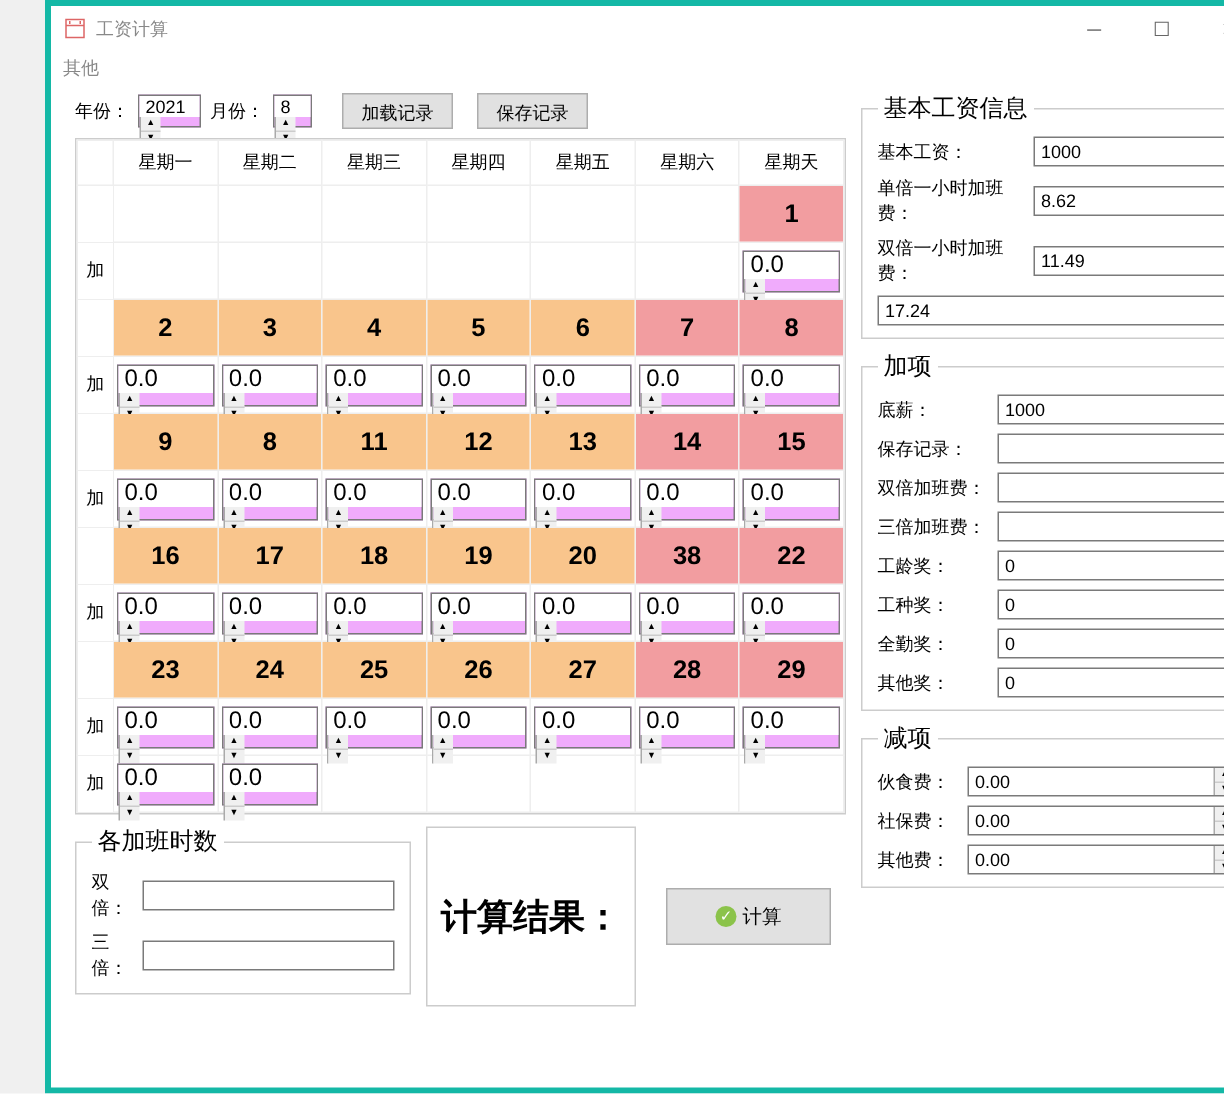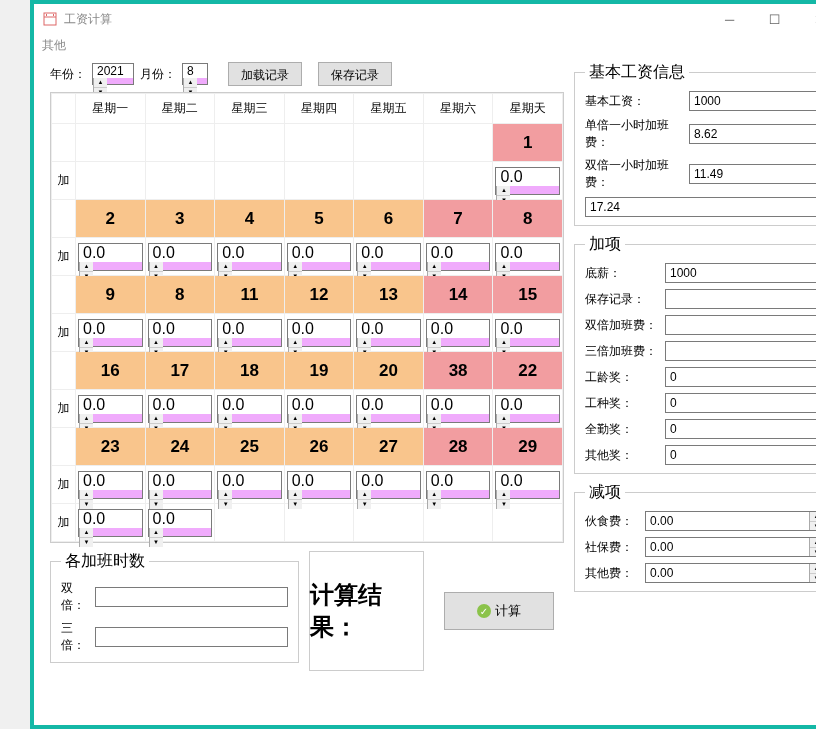--- a/index.html
+++ b/index.html
@@ -36,21 +36,21 @@
 .formrow { display: flex; align-items: center; margin-bottom: 6px; gap: 4px; }
 .formrow label { width: 100px; font-size: 12px; }
 .formrow .field { flex: 1; }
 .txtfield { width: 100%; height: 20px; border: 1px solid #7a7a7a; padding: 0 4px; font-size: 12px; }
 .spinfield { display: flex; border: 1px solid #7a7a7a; height: 20px; }
 .spinfield input { border: none; flex: 1; padding: 0 4px; font-size: 12px; outline: none; }
 .spinfield .arrows { width: 14px; display: flex; flex-direction: column; border-left: 1px solid #aaa; }
 .spinfield .arrows span { flex: 1; font-size: 6px; text-align: center; line-height: 8px; background: #f0f0f0; cursor: pointer; border-bottom: 1px solid #ccc; }
 .spinfield .arrows span:last-child { border-bottom: none; }
 .bottom { display: flex; gap: 10px; margin-top: 8px; align-items: stretch; }
-.otgroup { width: 249px; }
+.otgroup { width: 224px; }
 .otgroup .formrow label { width: 36px; }
 .result { flex: 1; display: flex; align-items: center; justify-content: center; border: 1px solid #ccc; font-size: 24px; font-weight: bold; }
 .calcbtn-area { width: 130px; display: flex; align-items: center; justify-content: center; }
 .calcbtn { width: 110px; height: 38px; background: #e1e1e1; border: 1px solid #adadad; cursor: pointer; font-size: 13px; display: flex; align-items: center; justify-content: center; gap: 4px; }
 .checkicon { width: 14px; height: 14px; border-radius: 50%; background: #8bc34a; color: #fff; font-size: 10px; display: inline-flex; align-items: center; justify-content: center; }
 .sizegrip { position: absolute; right: 2px; bottom: 2px; width: 14px; height: 14px; cursor: nwse-resize; }
 .sizegrip svg { width: 14px; height: 14px; }
 </style>
 </head>
 <body>

